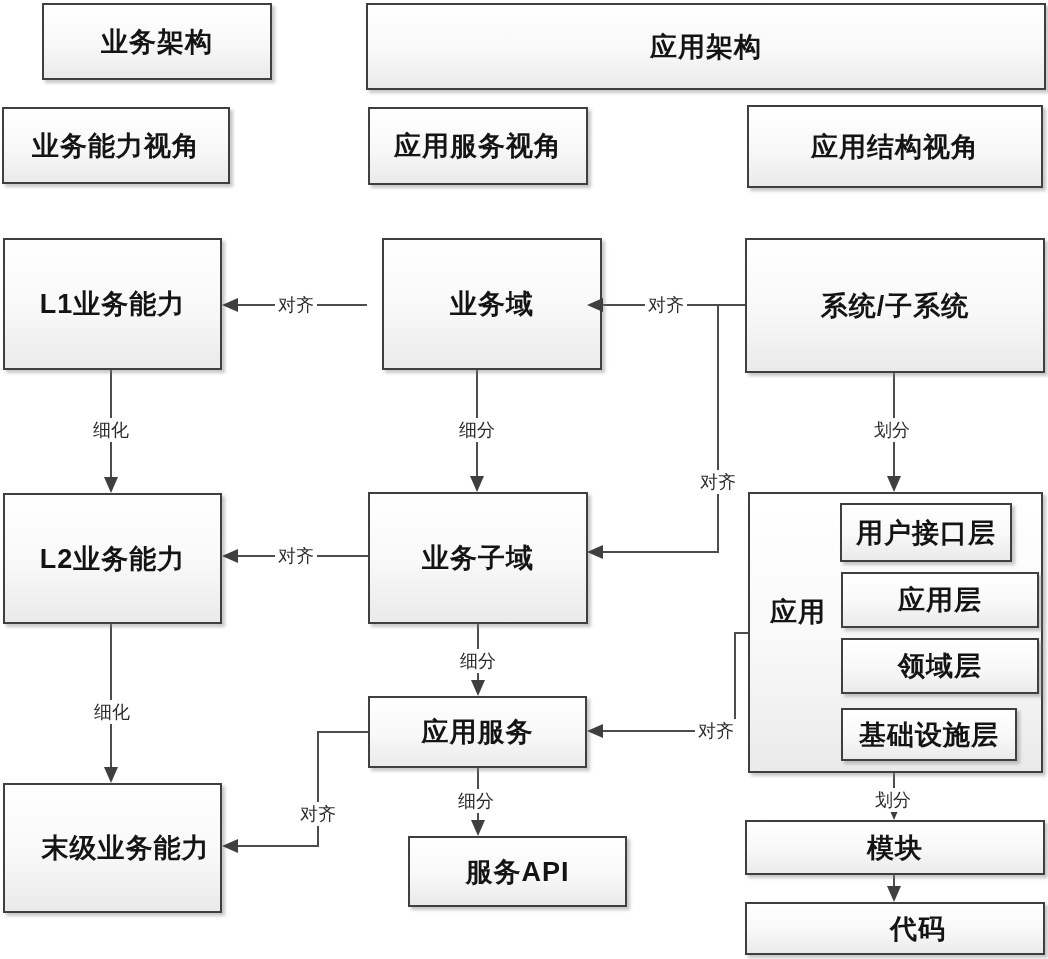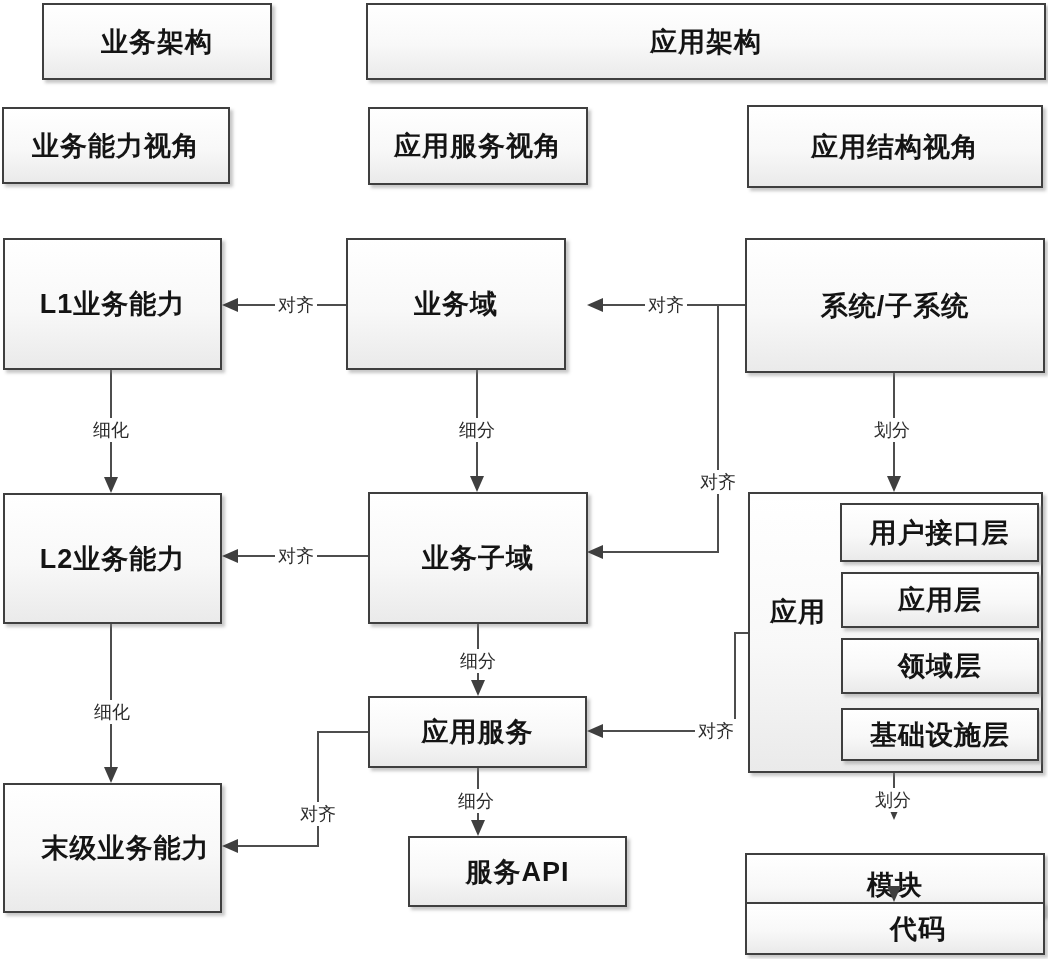--- a/index.html
+++ b/index.html
@@ -37,45 +37,45 @@
     background:#ffffff;padding:0 3px;
     font-size:18px;color:#2b2b2b;white-space:nowrap;z-index:3;
   }
 </style>
 </head>
 <body>
 
 <div class="canvas">
 
   <div class="node" style="left:2px;top:3px;width:230px;height:77px;margin-left:40px;">业务架构</div>
-  <div class="node" style="left:366px;top:3px;width:680px;height:77px;">应用架构</div>
+  <div class="node" style="left:366px;top:3px;width:680px;height:87px;">应用架构</div>
 
   <div class="node" style="left:2px;top:107px;width:228px;height:77px;">业务能力视角</div>
   <div class="node" style="left:368px;top:107px;width:220px;height:78px;">应用服务视角</div>
   <div class="node" style="left:747px;top:105px;width:296px;height:83px;">应用结构视角</div>
 
   <div class="node" style="left:3px;top:238px;width:219px;height:132px;">L1业务能力</div>
-  <div class="node" style="left:346px;top:238px;width:220px;height:132px;">业务域</div>
+  <div class="node" style="left:382px;top:238px;width:220px;height:132px;">业务域</div>
   <div class="node" style="left:745px;top:238px;width:300px;height:135px;">系统/子系统</div>
 
   <div class="node" style="left:3px;top:493px;width:219px;height:131px;">L2业务能力</div>
   <div class="node" style="left:368px;top:492px;width:220px;height:132px;">业务子域</div>
 
   <div class="node" style="left:748px;top:492px;width:295px;height:281px;justify-content:flex-start;align-items:flex-start;">
     <span class="container-label" style="left:20px;top:100px;">应用</span>
-    <div class="node" style="left:90px;top:9px;width:199px;height:59px;">用户接口层</div>
+    <div class="node" style="left:90px;top:9px;width:172px;height:59px;">用户接口层</div>
     <div class="node" style="left:91px;top:144px;width:198px;height:56px;">领域层</div>
     <div class="node" style="left:91px;top:78px;width:198px;height:56px;">应用层</div>
-    <div class="node" style="left:91px;top:214px;width:198px;height:53px;">基础设施层</div>
+    <div class="node" style="left:91px;top:214px;width:176px;height:53px;">基础设施层</div>
   </div>
 
   <div class="node" style="left:368px;top:696px;width:219px;height:72px;">应用服务</div>
   <div class="node" style="left:3px;top:783px;width:219px;height:130px;padding-left:26px;">末级业务能力</div>
   <div class="node" style="left:368px;top:836px;width:219px;height:71px;margin-left:40px;">服务API</div>
-  <div class="node" style="left:745px;top:820px;width:300px;height:63px;margin-top:33px;">模块</div>
+  <div class="node" style="left:745px;top:820px;width:300px;height:55px;">模块</div>
   <div class="node" style="left:745px;top:902px;width:300px;height:53px;padding-left:46px;">代码</div>
 
   <div class="arr-left" style="left:222px;top:298px;"></div>
   <div class="hline" style="left:238px;top:304px;width:129px;"></div>
   <span class="edge-label" style="left:296px;top:305px;">对齐</span>
 
   <div class="arr-left" style="left:587px;top:298px;"></div>
   <div class="hline" style="left:603px;top:304px;width:142px;"></div>
   <span class="edge-label" style="left:666px;top:305px;">对齐</span>
 

